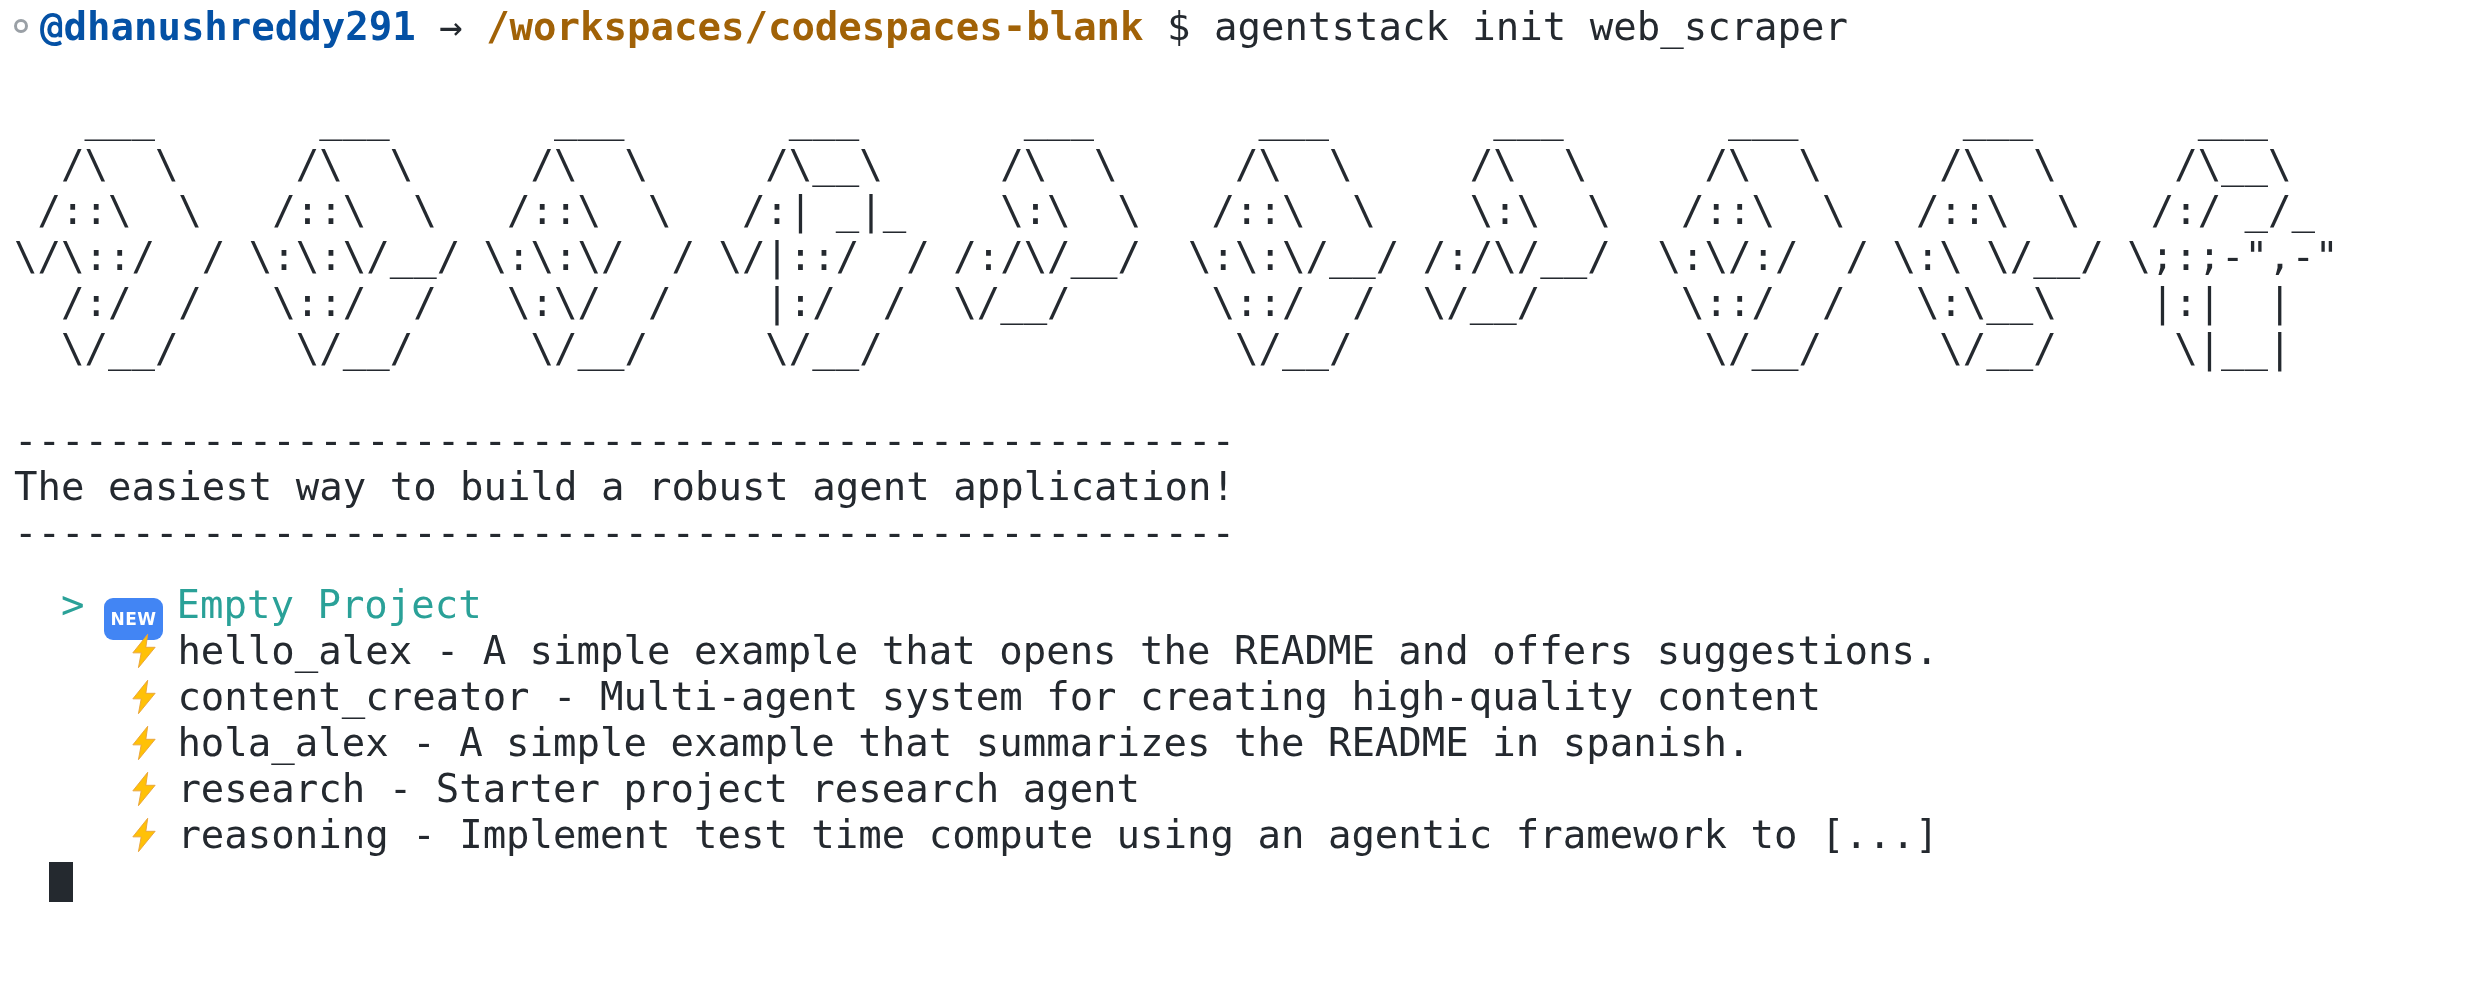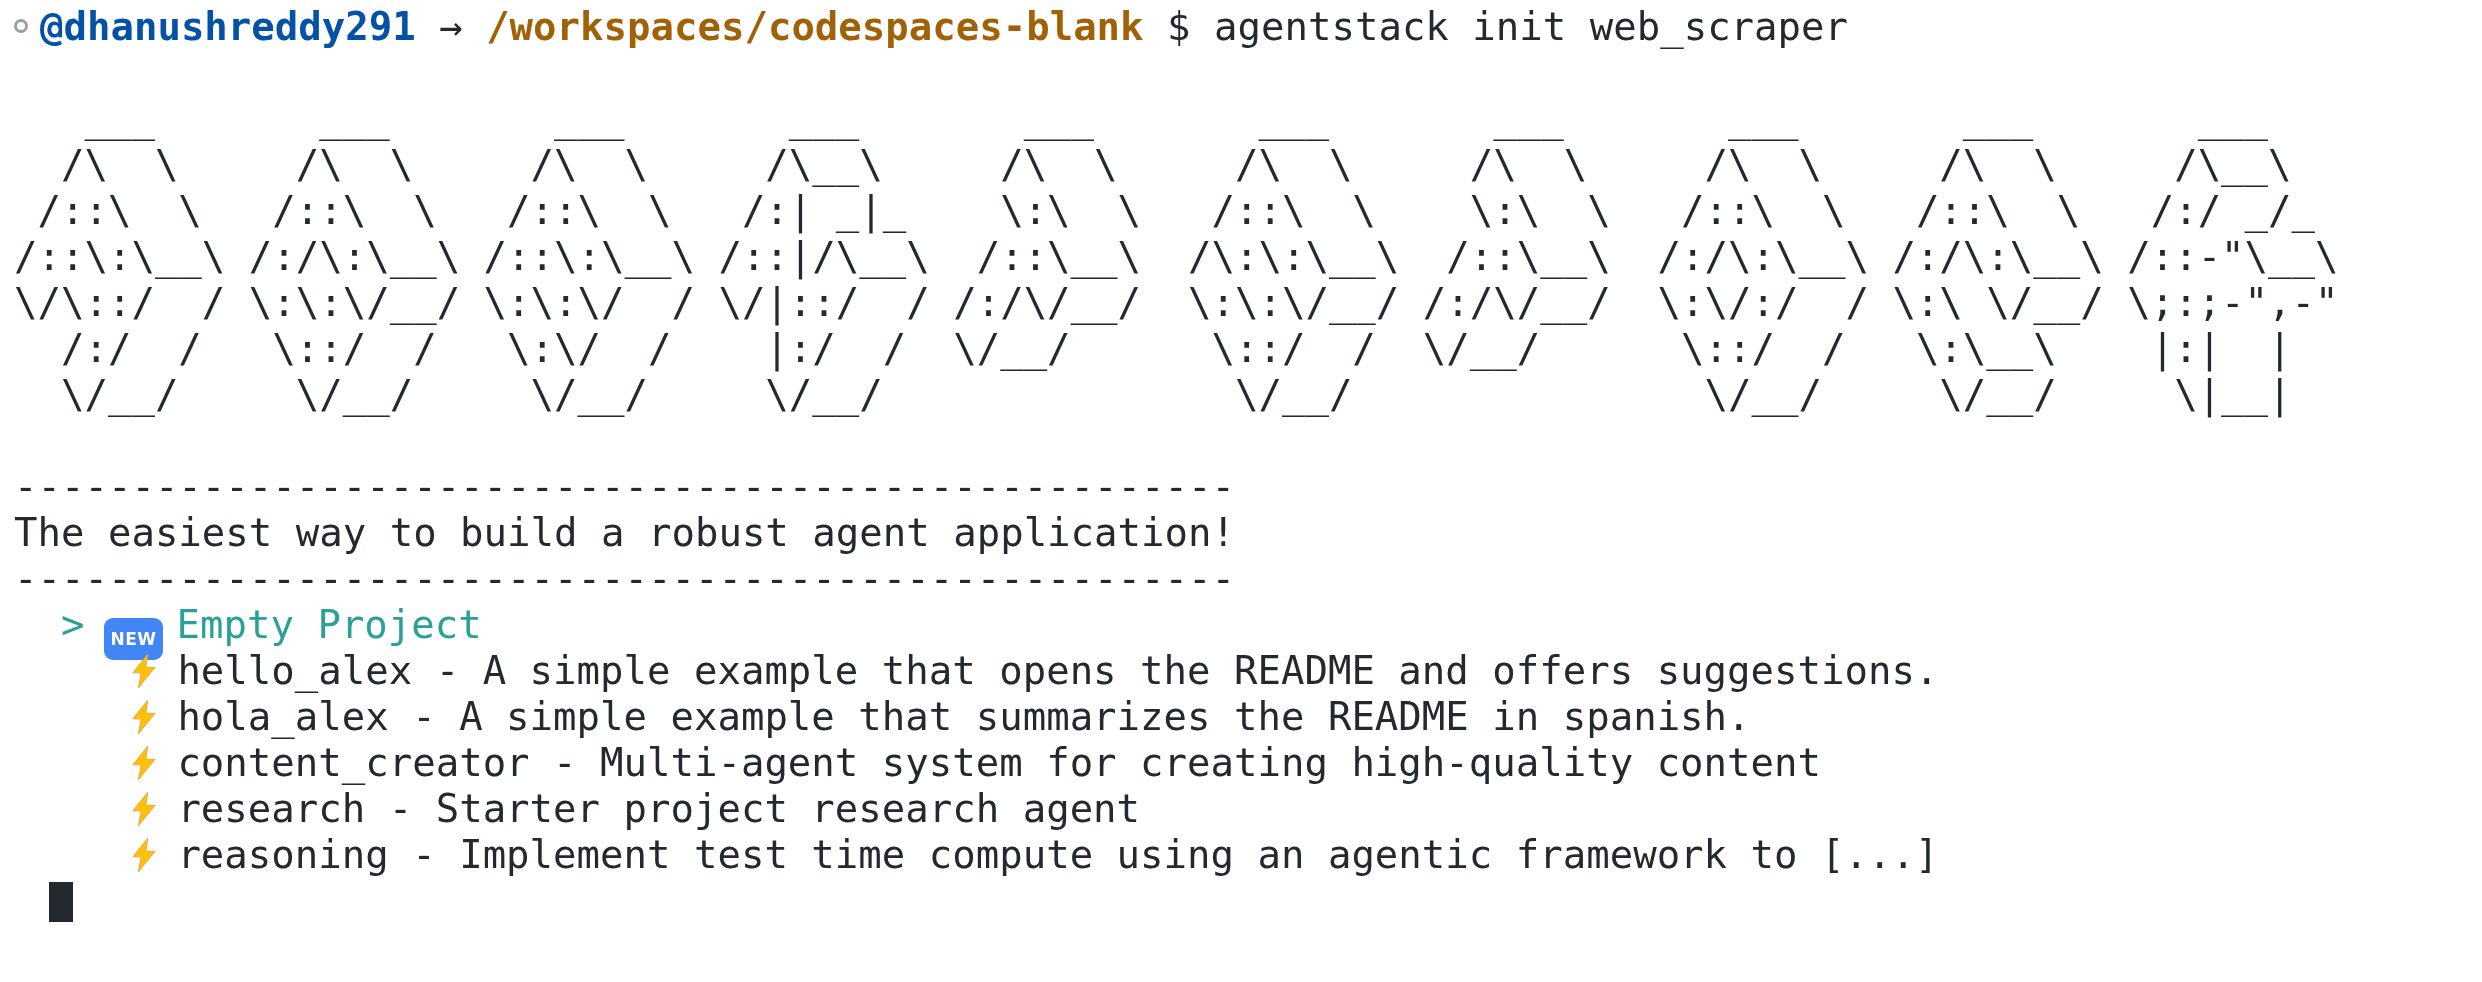--- a/index.html
+++ b/index.html
@@ -31,21 +31,21 @@
   .username { color: #0451a5; font-weight: bold; }
   .sep-arrow { color: #24292f; }
   .path { color: #a16207; font-weight: bold; }
   .cmd { color: #24292f; }
 
   
   .art { color: #24292f; }
 
   
   .question { color: #24292f; }
-  .selected-row { padding-left: 2ch; }
+  .selected-row { padding-left: 2ch; margin-top: 26px; }
   .ptr { color: #2aa198; margin-right: 20px; }
   .sel-label { color: #2aa198; }
   .new-badge {
     display: inline-block;
     min-width: 56px;
     height: 42px;
     line-height: 42px;
     padding: 0 6px;
     text-align: center;
     background: #4285f4;
@@ -79,21 +79,20 @@
 <div class="terminal">
 
   <div class="line"><span class="prompt-circle"></span><span class="username">@dhanushreddy291</span><span class="sep-arrow"> → </span><span class="path">/workspaces/codespaces-blank</span><span class="cmd"> $ </span><span class="cmd">agentstack init web_scraper</span></div>
 
   <div class="line"> </div>
 
   <div>
     <div class="line art">   ___       ___       ___       ___       ___       ___       ___       ___       ___       ___</div>
     <div class="line art">  /\  \     /\  \     /\  \     /\__\     /\  \     /\  \     /\  \     /\  \     /\  \     /\__\</div>
     <div class="line art"> /::\  \   /::\  \   /::\  \   /:| _|_    \:\  \   /::\  \    \:\  \   /::\  \   /::\  \   /:/ _/_</div>
-    <div class="line art">/::\:\__\ /:/\:\__\ /::\:\__\ /::|/\__\  /::\__\  /\:\:\__\  /::\__\  /:/\:\__\ /:/\:\__\ /::-"\__\</div>
     <div class="line art">\/\::/  / \:\:\/__/ \:\:\/  / \/|::/  / /:/\/__/  \:\:\/__/ /:/\/__/  \:\/:/  / \:\ \/__/ \;:;-",-"</div>
     <div class="line art">  /:/  /   \::/  /   \:\/  /    |:/  /  \/__/      \::/  /  \/__/      \::/  /   \:\__\    |:|  |</div>
     <div class="line art">  \/__/     \/__/     \/__/     \/__/               \/__/               \/__/     \/__/     \|__|</div>
   </div>
 
   <div class="line"> </div>
 
   <div class="line">----------------------------------------------------</div>
   <div class="line">The easiest way to build a robust agent application!</div>
   <div class="line">----------------------------------------------------</div>
@@ -101,25 +100,25 @@
 
   <div class="line selected-row"><span class="ptr">&gt;</span><span class="new-badge">NEW</span><span class="sel-label">Empty Project</span></div>
 
 
   <div class="line option-row"><span class="bolt"><svg viewBox="0 0 14 18">
           <path d="M9 0 L1 10 L5.5 10 L4 18 L13 7 L8 7 Z" fill="#ffc107" stroke="#e8a33d" stroke-width="0.5"></path>
         </svg></span><span class="opt-text">hello_alex - A simple example that opens the README and offers suggestions.</span></div>
 
   <div class="line option-row"><span class="bolt"><svg viewBox="0 0 14 18">
           <path d="M9 0 L1 10 L5.5 10 L4 18 L13 7 L8 7 Z" fill="#ffc107" stroke="#e8a33d" stroke-width="0.5"></path>
-        </svg></span><span class="opt-text">hola_alex - A simple example that summarizes the README in spanish.</span></div>
+        </svg></span><span class="opt-text">content_creator - Multi-agent system for creating high-quality content</span></div>
 
   <div class="line option-row"><span class="bolt"><svg viewBox="0 0 14 18">
           <path d="M9 0 L1 10 L5.5 10 L4 18 L13 7 L8 7 Z" fill="#ffc107" stroke="#e8a33d" stroke-width="0.5"></path>
-        </svg></span><span class="opt-text">content_creator - Multi-agent system for creating high-quality content</span></div>
+        </svg></span><span class="opt-text">hola_alex - A simple example that summarizes the README in spanish.</span></div>
 
   <div class="line option-row"><span class="bolt"><svg viewBox="0 0 14 18">
           <path d="M9 0 L1 10 L5.5 10 L4 18 L13 7 L8 7 Z" fill="#ffc107" stroke="#e8a33d" stroke-width="0.5"></path>
         </svg></span><span class="opt-text">research - Starter project research agent</span></div>
 
   <div class="line option-row"><span class="bolt"><svg viewBox="0 0 14 18">
           <path d="M9 0 L1 10 L5.5 10 L4 18 L13 7 L8 7 Z" fill="#ffc107" stroke="#e8a33d" stroke-width="0.5"></path>
         </svg></span><span class="opt-text">reasoning - Implement test time compute using an agentic framework to [...]</span></div>
 
   <div class="line cursor-line"><span class="cursor"></span></div>

